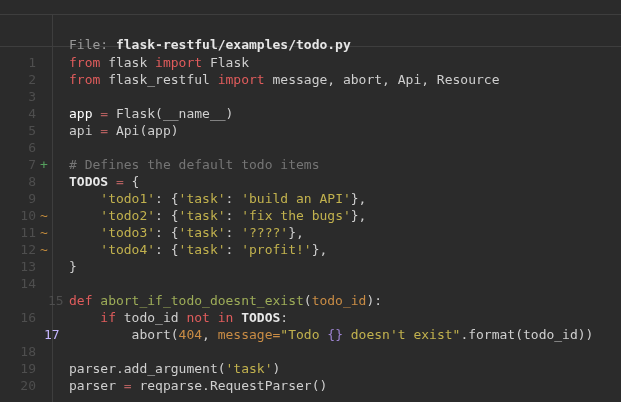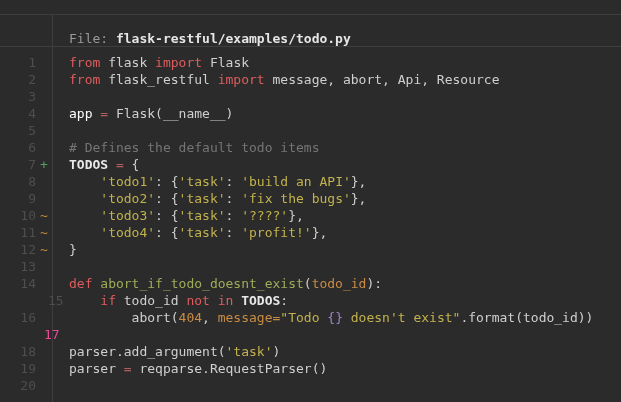--- a/index.html
+++ b/index.html
@@ -7,21 +7,21 @@
   body {
     background: #2b2b2b;
     font-family: "DejaVu Sans Mono", "Liberation Mono", monospace;
     font-size: 13px;
     overflow: hidden;
   }
   .window { width: 621px; height: 402px; background: #2b2b2b; display: flex; flex-direction: column; }
   .topbar { height: 15px; flex-shrink: 0; border-bottom: 1px solid #3e3e3e; }
   .header { height: 32px; flex-shrink: 0; border-bottom: 1px solid #3e3e3e; display: flex; align-items: stretch; }
   .header-gutter { width: 53px; flex-shrink: 0; border-right: 1px solid #3e3e3e; }
-  .header-text { display: flex; align-items: flex-end; padding-left: 16px; white-space: pre; margin-top: 28px; }
+  .header-text { display: flex; align-items: center; padding-left: 16px; white-space: pre; margin-top: 28px; }
   .header-label { color: #9a9a9a; }
   .header-path { color: #e6e6e6; font-weight: bold; }
   .code-area { flex: 1; display: flex; align-items: stretch; overflow: hidden; }
   .gutter-column { width: 53px; flex-shrink: 0; border-right: 1px solid #3e3e3e; padding-top: 7px; }
   .code-column { flex: 1; padding: 7px 0 0 16px; overflow: hidden; }
   .gutter-row { height: 17px; display: flex; align-items: center; }
   .lnum { flex: 1; text-align: right; }
   .marker { width: 16px; text-align: center; }
   .code-row { height: 17px; line-height: 17px; white-space: pre; }
 </style>
@@ -94,41 +94,42 @@
         </div>
         <div class="gutter-row">
           <span class="lnum" style="color: rgb(78, 78, 78); padding-left: 48px;">15</span>
           <span class="marker" style="color: rgb(192, 138, 60);"></span>
         </div>
         <div class="gutter-row">
           <span class="lnum" style="color: rgb(78, 78, 78);">16</span>
           <span class="marker" style="color: rgb(192, 138, 60);"></span>
         </div>
         <div class="gutter-row">
-          <span class="lnum" style="color: #ec4899; margin-left: 44px;">17</span>
+          <span class="lnum" style="color: #c4b5fd; margin-left: 44px;">17</span>
           <span class="marker" style="color: rgb(192, 138, 60);"></span>
         </div>
         <div class="gutter-row">
           <span class="lnum" style="color: rgb(78, 78, 78);">18</span>
           <span class="marker" style="color: rgb(192, 138, 60);"></span>
         </div>
         <div class="gutter-row">
           <span class="lnum" style="color: rgb(78, 78, 78);">19</span>
           <span class="marker" style="color: rgb(192, 138, 60);"></span>
         </div>
         <div class="gutter-row">
           <span class="lnum" style="color: rgb(78, 78, 78);">20</span>
           <span class="marker" style="color: rgb(192, 138, 60);"></span>
         </div>
       </div>
     <div class="code-column">
         <div class="code-row"><span style="color: rgb(224, 92, 92);">from</span><span style="color: rgb(207, 207, 207);"> flask </span><span style="color: rgb(224, 92, 92);">import</span><span style="color: rgb(207, 207, 207);"> Flask</span></div>
         <div class="code-row"><span style="color: rgb(224, 92, 92);">from</span><span style="color: rgb(207, 207, 207);"> flask_restful </span><span style="color: rgb(224, 92, 92);">import</span><span style="color: rgb(207, 207, 207);"> message, abort, Api, Resource</span></div>
         <div class="code-row"></div>
         <div class="code-row"><span style="color: #ffffff;">app </span><span style="color: rgb(179, 95, 95);">=</span><span style="color: rgb(207, 207, 207);"> Flask(__name__)</span></div>
+        <div class="code-row"><span style="color: rgb(207, 207, 207);">api </span><span style="color: rgb(179, 95, 95);">=</span><span style="color: rgb(207, 207, 207);"> Api(app)</span></div>
         <div class="code-row"></div>
         <div class="code-row"><span style="color: rgb(117, 117, 117);"># Defines the default todo items</span></div>
         <div class="code-row"><span style="color: rgb(232, 232, 232); font-weight: bold;">TODOS </span><span style="color: rgb(179, 95, 95);">=</span><span style="color: rgb(207, 207, 207);"> {</span></div>
         <div class="code-row"><span style="color: rgb(207, 207, 207);">    </span><span style="color: rgb(194, 178, 78);">'todo1'</span><span style="color: rgb(207, 207, 207);">: {</span><span style="color: rgb(194, 178, 78);">'task'</span><span style="color: rgb(207, 207, 207);">: </span><span style="color: rgb(194, 178, 78);">'build an API'</span><span style="color: rgb(207, 207, 207);">},</span></div>
         <div class="code-row"><span style="color: rgb(207, 207, 207);">    </span><span style="color: rgb(194, 178, 78);">'todo2'</span><span style="color: rgb(207, 207, 207);">: {</span><span style="color: rgb(194, 178, 78);">'task'</span><span style="color: rgb(207, 207, 207);">: </span><span style="color: rgb(194, 178, 78);">'fix the bugs'</span><span style="color: rgb(207, 207, 207);">},</span></div>
         <div class="code-row"><span style="color: rgb(207, 207, 207);">    </span><span style="color: rgb(194, 178, 78);">'todo3'</span><span style="color: rgb(207, 207, 207);">: {</span><span style="color: rgb(194, 178, 78);">'task'</span><span style="color: rgb(207, 207, 207);">: </span><span style="color: rgb(194, 178, 78);">'????'</span><span style="color: rgb(207, 207, 207);">},</span></div>
         <div class="code-row"><span style="color: rgb(207, 207, 207);">    </span><span style="color: rgb(194, 178, 78);">'todo4'</span><span style="color: rgb(207, 207, 207);">: {</span><span style="color: rgb(194, 178, 78);">'task'</span><span style="color: rgb(207, 207, 207);">: </span><span style="color: rgb(194, 178, 78);">'profit!'</span><span style="color: rgb(207, 207, 207);">},</span></div>
         <div class="code-row"><span style="color: rgb(207, 207, 207);">}</span></div>
         <div class="code-row"></div>
         <div class="code-row"><span style="color: rgb(224, 92, 92);">def</span><span style="color: rgb(207, 207, 207);"> </span><span style="color: rgb(157, 172, 88);">abort_if_todo_doesnt_exist</span><span style="color: rgb(207, 207, 207);">(</span><span style="color: rgb(201, 140, 69);">todo_id</span><span style="color: rgb(207, 207, 207);">):</span></div>

